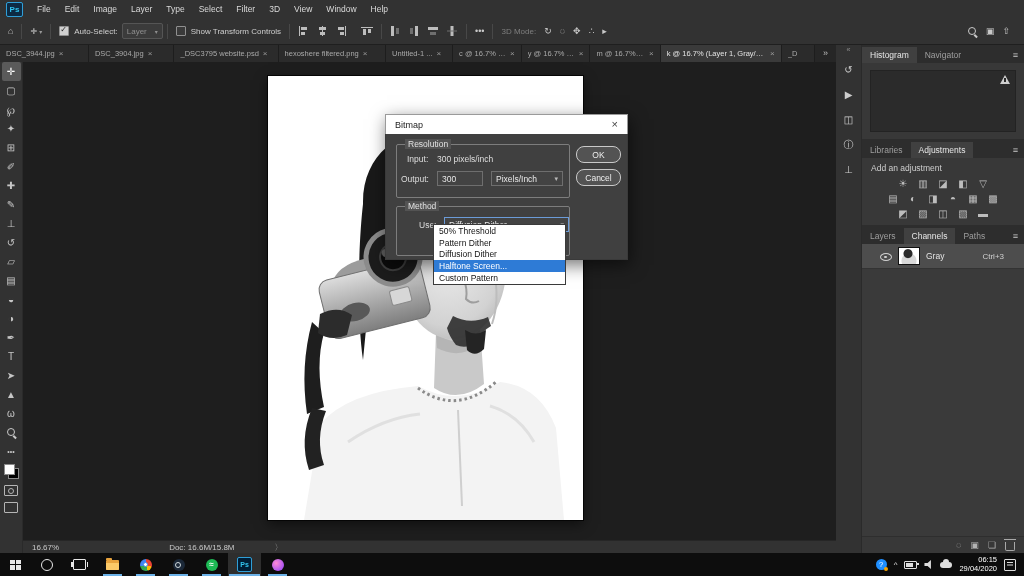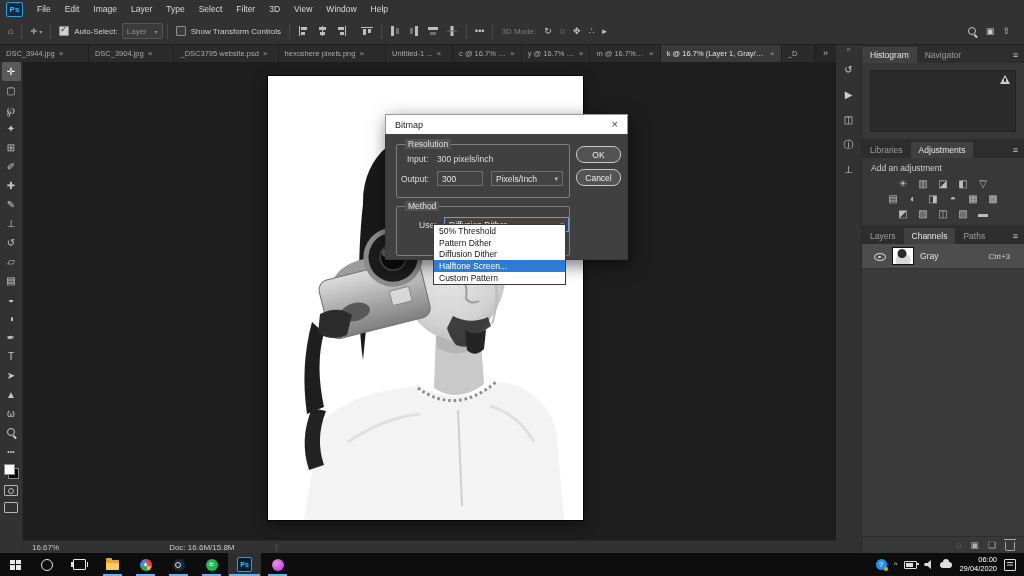--- a/index.html
+++ b/index.html
@@ -76,21 +76,21 @@
   .pmenu{margin-left:auto;padding:0 6px 3px;color:#c9c9c9;font-size:9px;}
   .hist-box{margin:7px 8px;height:58px;background:#2b2b2b;border:1px solid #232323;
             display:flex;align-items:flex-end;padding:1px;position:relative;flex:0 0 auto;}
   .hbar{flex:1 1 aupx;background:#c4c4c4;margin-right:0.5px;}
   .warn-tri{position:absolute;top:4px;right:5px;width:0;height:0;border-left:5px solid transparent;
             border-right:5px solid transparent;border-bottom:9px solid #cfcfcf;}
   .warn-tri::after{content:"";position:absolute;left:-1px;top:3px;width:2px;height:4px;background:#2b2b2b;}
   .adj-label{font-size:8.5px;color:#cfcfcf;margin:5px 0 3px 9px;flex:0 0 auto;}
   .adj-row{display:flex;justify-content:center;gap:7px;margin:2px 0;flex:0 0 auto;}
   .adj-ic{font-size:10px;color:#bdbdbd;width:13px;text-align:center;}
-  .chan-row{height:24px;background:#4d4d4d;display:flex;align-items:center;gap:6px;padding:0 12px;
+  .chan-row{height:24px;background:#4d4d4d;display:flex;align-items:center;gap:6px;padding:0 18px;
             border-bottom:1px solid #333;flex:0 0 auto;}
   .eye{width:12px;height:11px;position:relative;flex:0 0 auto;}
   .eye::before{content:"";position:absolute;left:0;top:2.5px;width:10px;height:6px;border:1px solid #d0d0d0;border-radius:50%;}
   .eye::after{content:"";position:absolute;left:4px;top:5px;width:2.5px;height:2.5px;background:#d0d0d0;border-radius:50%;}
   .thumb{width:20px;height:16px;border:1px solid #111;background:
          radial-gradient(circle at 45% 35%,#2b2b2b 0 4px,transparent 5px),
          radial-gradient(circle at 50% 80%,#d8d8d8 0 7px,transparent 8px),#fff;flex:0 0 auto;}
   .chan-name{flex:1;font-size:8.5px;color:#e3e3e3;}
   .chan-key{font-size:8px;color:#cfcfcf;margin-right:2px;}
   .chan-fill{flex:1;background:#3a3a3a;}
@@ -289,21 +289,21 @@
       </div>
     <div class="tab" style="width:86px">
         <span class="tab-label">DSC_3904.jpg</span>
         <span class="tab-close">×</span>
       </div>
     <div class="tab" style="width:108px">
         <span class="tab-label">_DSC3795 website.psd</span>
         <span class="tab-close">×</span>
       </div>
     <div class="tab" style="width:112px">
-        <span class="tab-label">hexoshere pixels.png</span>
+        <span class="tab-label">hexoshere filtered.png</span>
         <span class="tab-close">×</span>
       </div>
     <div class="tab" style="width:64px">
         <span class="tab-label">Untitled-1 ...</span>
         <span class="tab-close">×</span>
       </div>
     <div class="tab" style="width:66px">
         <span class="tab-label">c @ 16.7% (...</span>
         <span class="tab-close">×</span>
       </div>
@@ -598,20 +598,20 @@
     <div class="tba running">
         <span class="paint3d"></span>
       </div>
     <div class="tray">
       <span class="helpic">?</span>
       <span class="chevup">^</span>
       <span class="battery"></span>
       <span class="speaker"></span>
       <span class="cloud"></span>
       <span class="clock">
-        <span>06:00</span>
+        <span>06:15</span>
         <span>29/04/2020</span>
       </span>
       <span class="action"></span>
     </div>
   </div>
 
 </div>
 
 </body></html>

